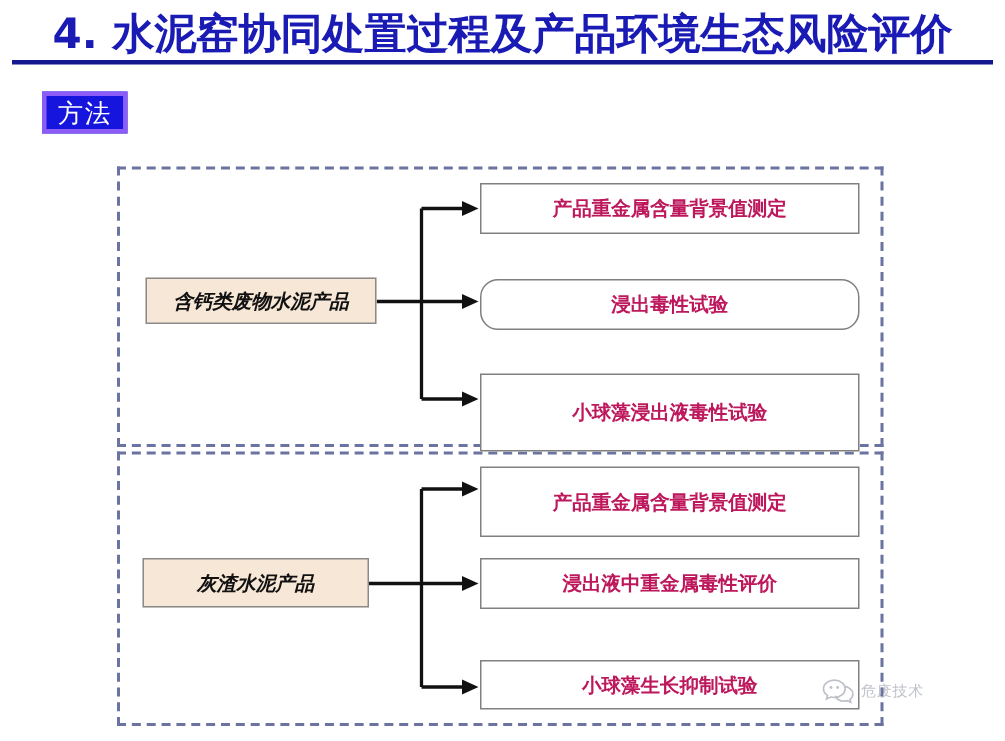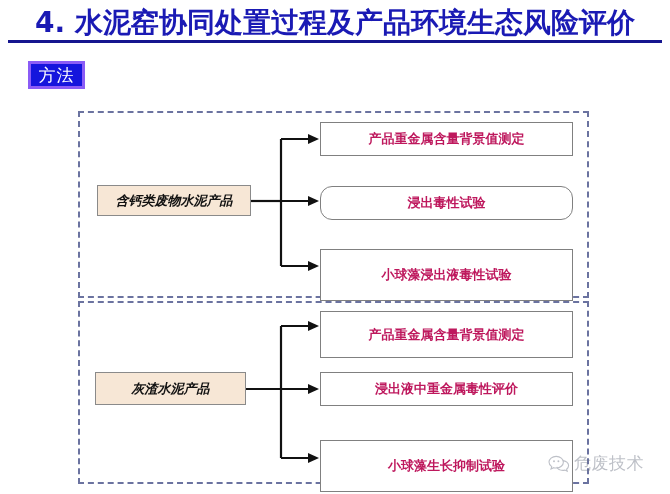--- a/index.html
+++ b/index.html
@@ -106,21 +106,21 @@
     font-size: 13px;
     font-weight: bold;
     color: #be185d;
     white-space: nowrap;
   }
   #target-u1 { top: 122px; height: 34px; }
   #target-u2 { top: 186px; height: 34px; border-radius: 12px; }
   #target-u3 { top: 249px; height: 52px; }
   #target-l1 { top: 311px; height: 47px; }
   #target-l2 { top: 372px; height: 34px; }
-  #target-l3 { top: 440px; height: 52px; }
+  #target-l3 { top: 440px; height: 33px; }
 
   
   .connector-svg {
     position: absolute;
     left: 0;
     top: 0;
     width: 670px;
     height: 494px;
     pointer-events: none;
   }
@@ -137,21 +137,21 @@
     left: 548px;
     top: 452px;
     display: flex;
     align-items: center;
     gap: 4px;
     opacity: 0.45;
     pointer-events: none;
   }
   #watermark .wm-text {
     font-family: "DejaVu Sans", "Liberation Sans", sans-serif;
-    font-size: 17px;
+    font-size: 10px;
     color: #6f7585;
     white-space: nowrap;
     letter-spacing: 0.5px;
   }
 </style>
 </head>
 <body>
 
 <div id="slide-title">4. 水泥窑协同处置过程及产品环境生态风险评价</div>
 <div id="title-rule"></div>

